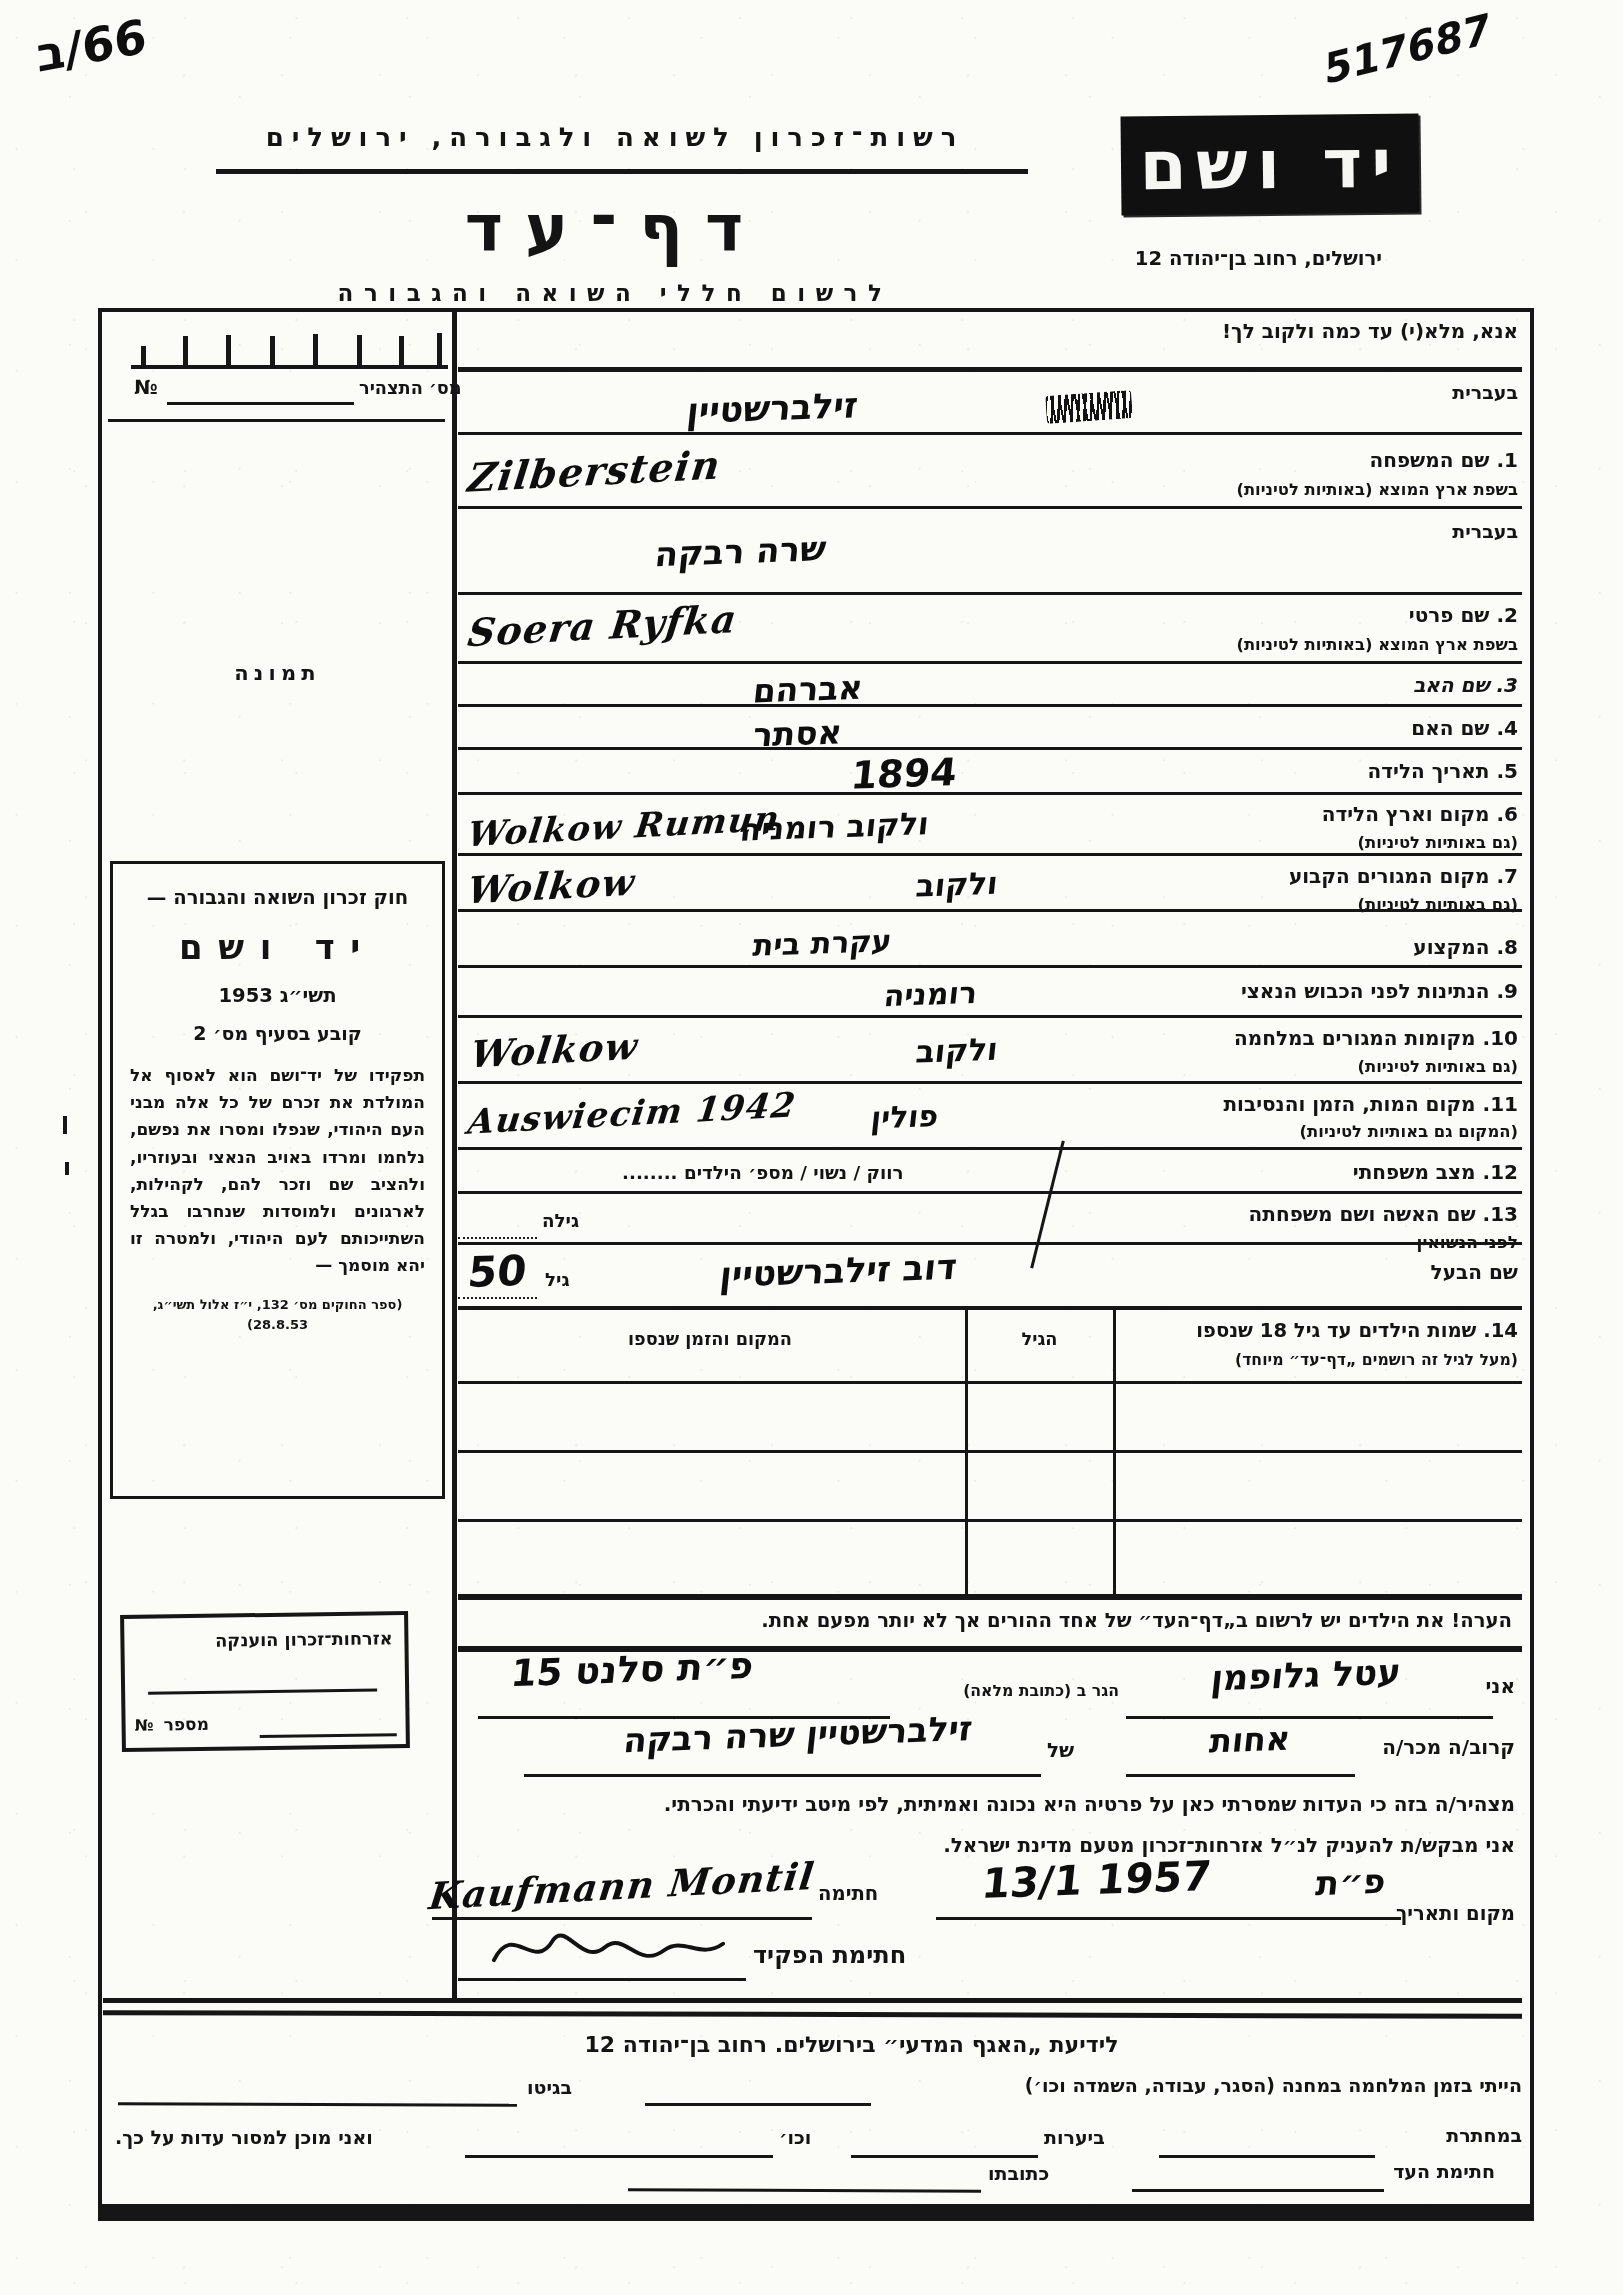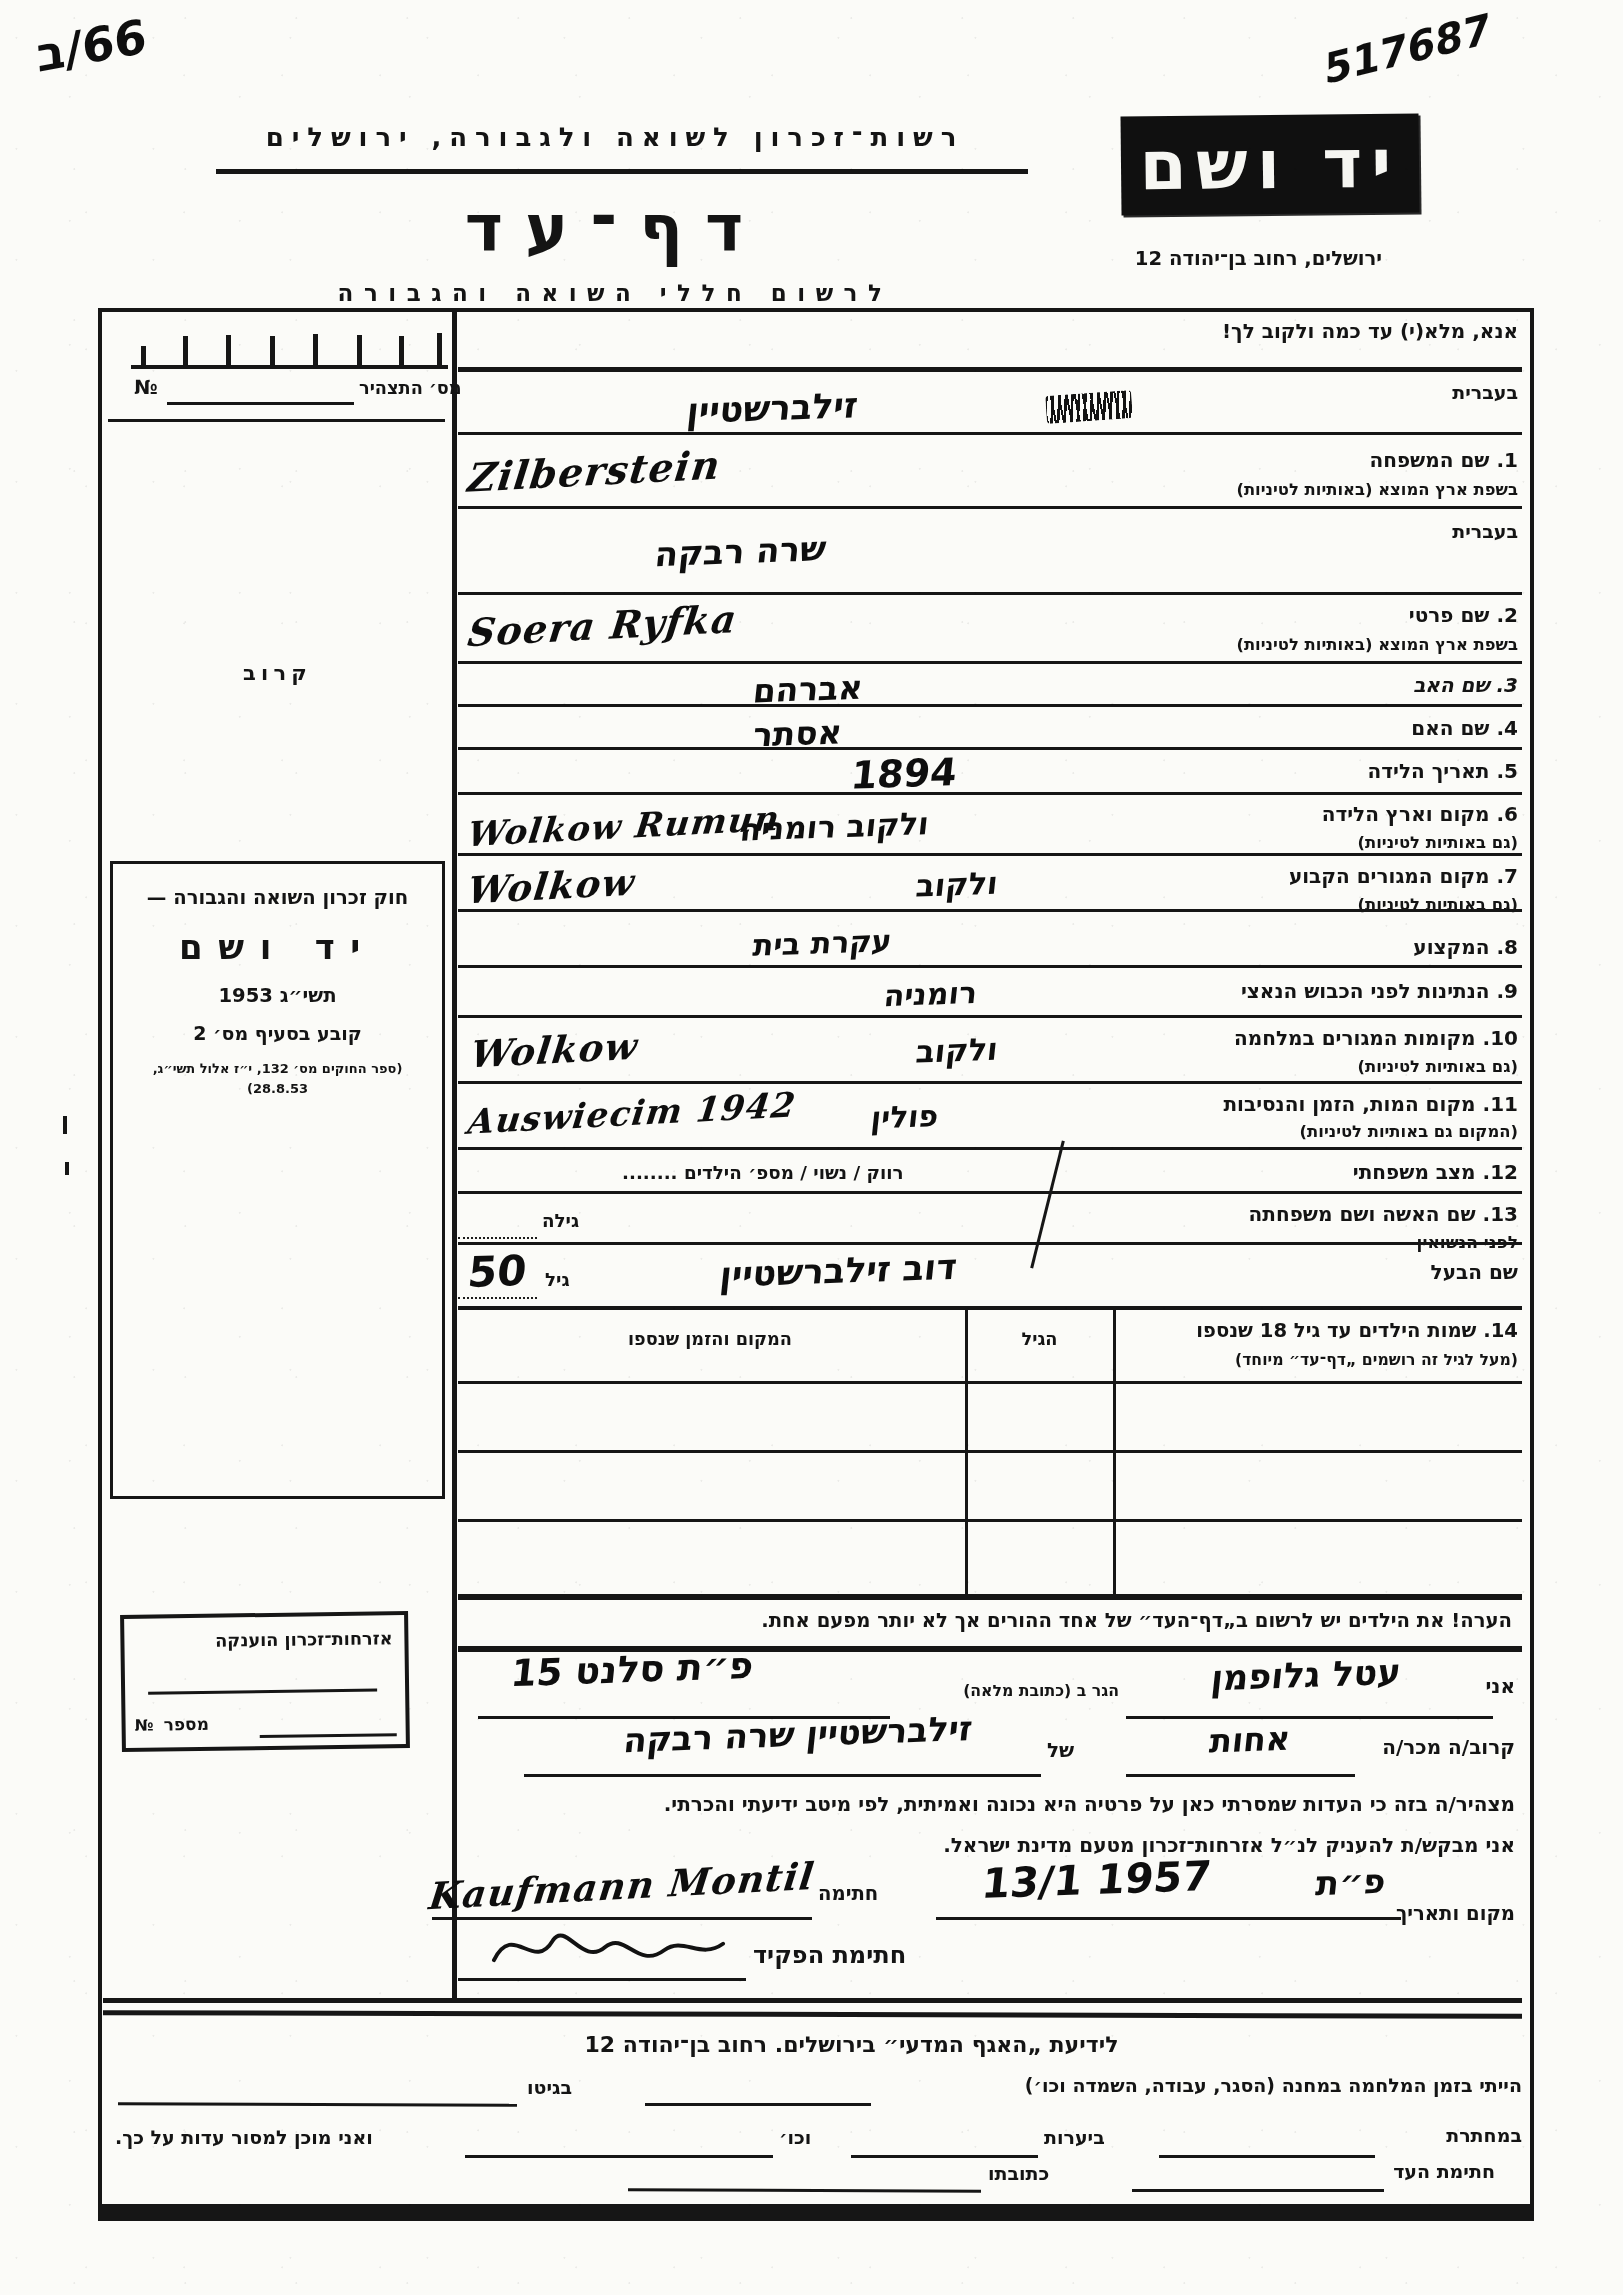--- a/index.html
+++ b/index.html
@@ -62,28 +62,29 @@
 <div class="tick" style="left:270px;top:336px;height:29px;"></div>
 <div class="tick" style="left:313px;top:334px;height:31px;"></div>
 <div class="tick" style="left:357px;top:335px;height:30px;"></div>
 <div class="tick" style="left:399px;top:336px;height:29px;"></div>
 <div class="tick" style="left:437px;top:333px;height:33px;"></div>
 
 <div class="t b" style="left:134px;top:376px;font-size:19.6px;">№</div>
 <div class="ln" style="left:167px;top:402px;width:187px;height:2.6px;"></div>
 <div class="t b" style="left:359px;top:378px;font-size:17.7px;">מס׳ התצהיר</div>
 <div class="ln" style="left:108px;top:419px;width:337px;height:3.3px;"></div>
-<div class="t b ctr" style="left:103px;top:661px;width:349px;font-size:21px;letter-spacing:5.2px;">קרוב</div>
+<div class="t b ctr" style="left:103px;top:661px;width:349px;font-size:21px;letter-spacing:5.2px;">תמונה</div>
 
 <div style="position:absolute;left:110px;top:861px;width:335px;height:638px;border:3.3px solid #161616;box-sizing:border-box;
             padding:22px 17px;direction:rtl;">
   <div class="b ctr" style="font-size:19.6px;">חוק זכרון השואה והגבורה —</div>
   <div class="b ctr" style="font-size:34px;letter-spacing:15.7px;margin-top:18.3px;">יד ושם</div>
   <div class="b ctr" style="font-size:19.6px;margin-top:17px;">תשי״ג 1953</div>
   <div class="b ctr" style="font-size:19px;margin-top:14.4px;">קובע בסעיף מס׳ 2</div>
+  <div class="b" style="font-size:17px;margin-top:18.3px;text-align:justify;line-height:1.6;">תפקידו של יד־ושם הוא לאסוף אל המולדת את זכרם של כל אלה מבני העם היהודי, שנפלו ומסרו את נפשם, נלחמו ומרדו באויב הנאצי ובעוזריו, ולהציב שם וזכר להם, לקהילות, לארגונים ולמוסדות שנחרבו בגלל השתייכותם לעם היהודי, ולמטרה זו יהא מוסמך —</div>
   <div class="b ctr" style="font-size:13px;margin-top:15.7px;line-height:1.5;">(ספר החוקים מס׳ 132, י״ז אלול תשי״ג, 28.8.53)</div>
 </div>
 
 <div class="ln" style="left:63px;top:1116px;width:3.9px;height:18.3px;"></div>
 <div class="ln" style="left:65px;top:1162px;width:3.9px;height:13px;"></div>
 
 <div style="position:absolute;left:121px;top:1613px;width:288px;height:137px;border:4.6px solid #161616;box-sizing:border-box;
             transform:rotate(-0.8deg);">
   <div class="t b" style="right:11.8px;top:13px;font-size:17.7px;">אזרחות־זכרון הוענקה</div>
   <div class="ln" style="left:23px;top:73px;width:229px;height:2.6px;"></div>

